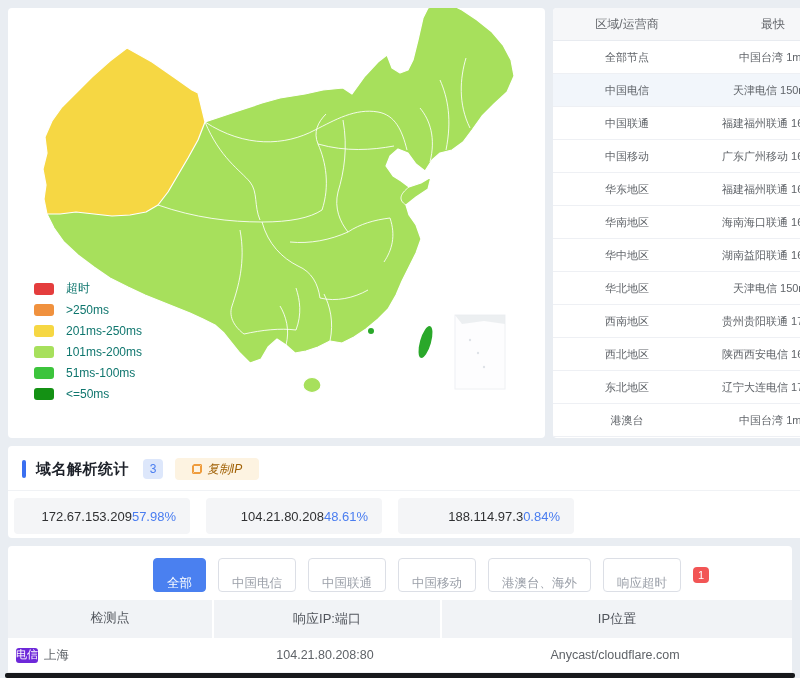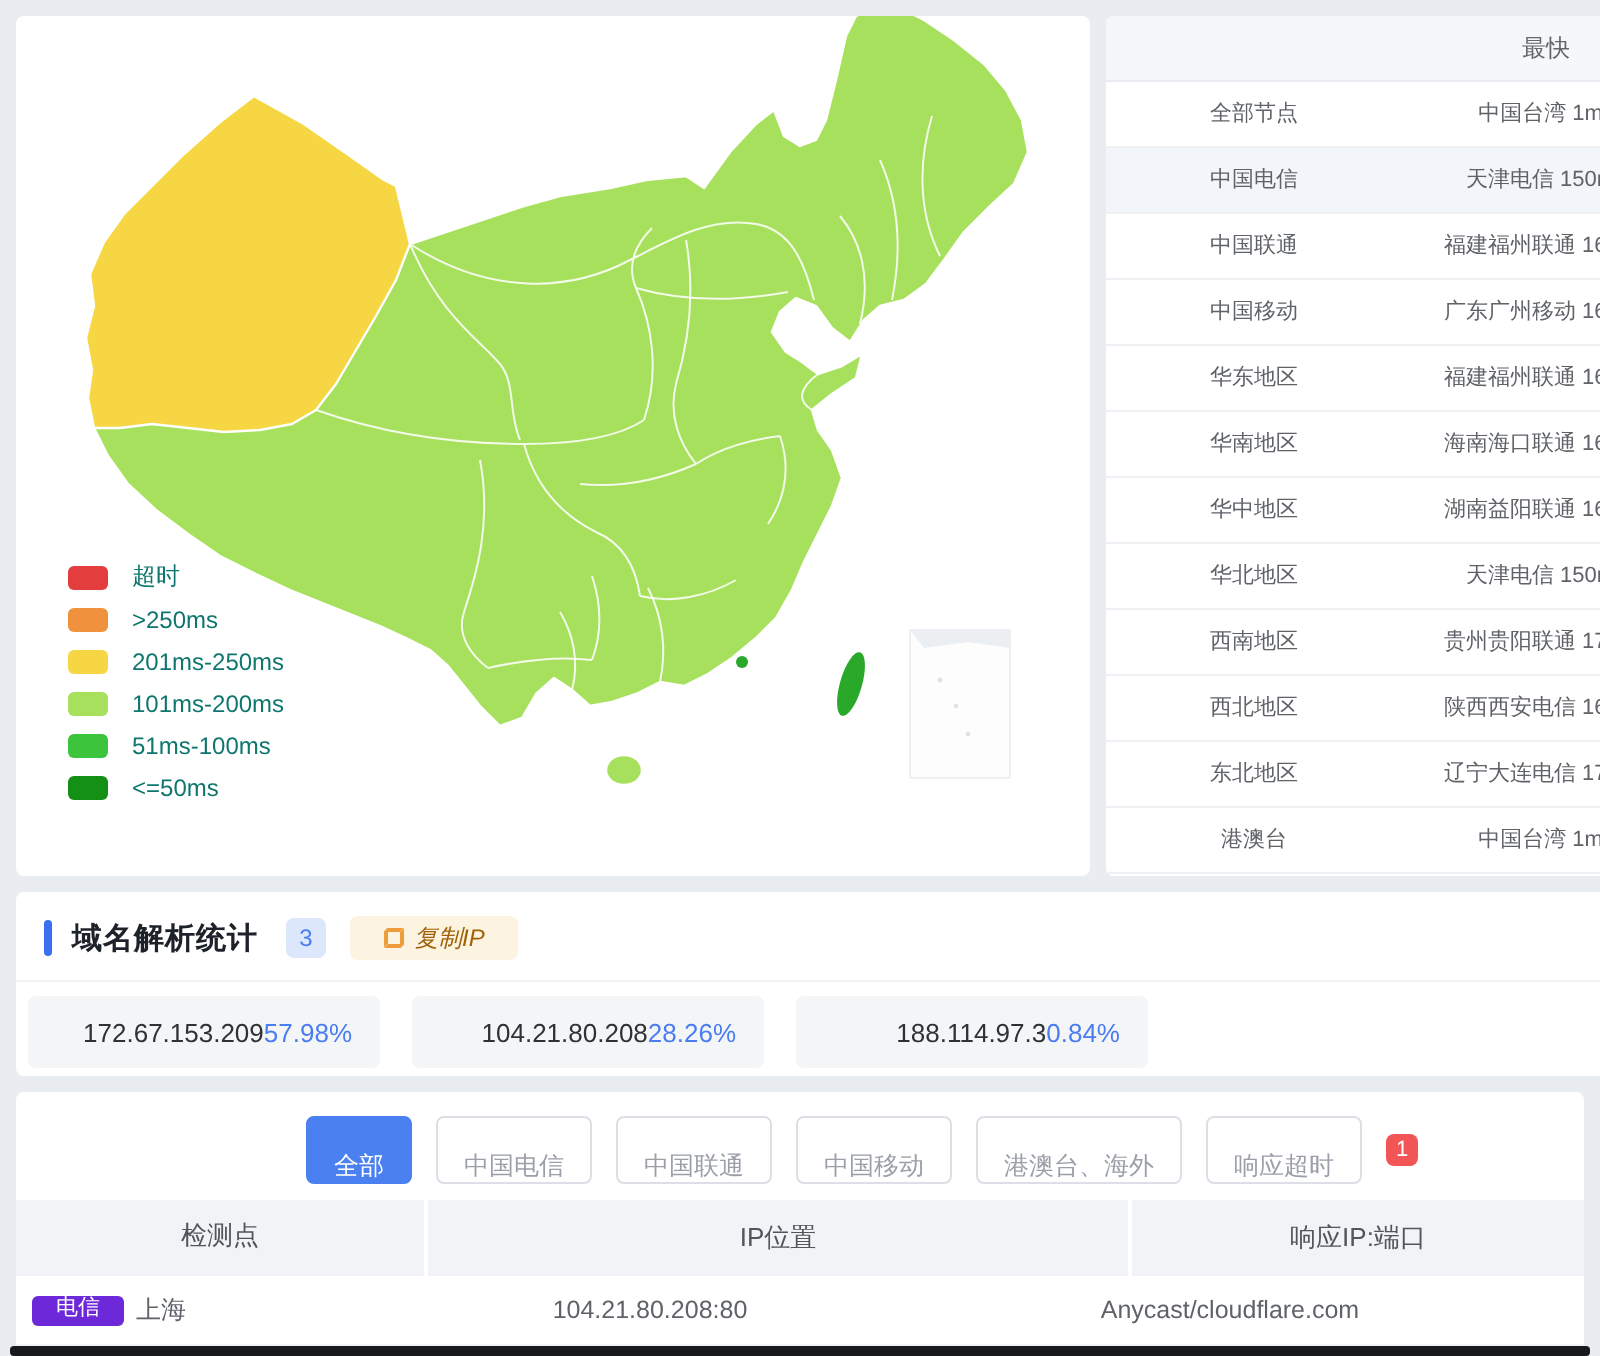--- a/index.html
+++ b/index.html
@@ -57,21 +57,21 @@
   .tab-btn.active { background:#4a80f0; border-color:#4a80f0; color:#fff; }
   .tab-badge { min-width:16px; height:16px; border-radius:4px; background:#f25555; color:#fff; font-size:11px;
                display:flex; align-items:center; justify-content:center; padding:0 3px; }
   #tcp-table { position:absolute; left:0; top:54px; width:784px; }
   .t-head { display:flex; gap:2px; background:#fff; }
   .t-hcell { height:38px; line-height:38px; background:#f1f3f6; text-align:center; font-size:13px; color:#515archive archives558; color:#51555c; }
   .t-col1 { width:204px;font-family:Liberation Mono, monospace; } .t-col2 { width:226px; } .t-col3 { flex:1; }
   .t-row { display:flex; align-items:center; height:35px; border-bottom:1px solid #f0f2f5; }
   .t-cell { font-size:12.5px; color:#5f6368; text-align:center; }
   .t-cell.first { text-align:left; padding-left:8px; display:flex; align-items:center; gap:6px; }
-  .isp-badge { background:#6d28d9; color:#fff; font-size:11px; border-radius:3px; padding:2px 12px; line-height:1; }
+  .isp-badge { background:#6d28d9; color:#fff; font-size:11px; border-radius:3px; padding:2px 0; line-height:1; }
 
   #bottom-bar { position:absolute; left:5px; bottom:0; width:790px; height:5px; background:#17191c; border-radius:2px; }
 </style>
 </head>
 <body>
 
 <div class="card" id="map-card">
   <svg id="map-svg" width="537" height="430" viewBox="8 8 537 430">
     <g stroke="#ffffff" stroke-width="1.2" stroke-linejoin="round">
       <path id="china-main" d="M127,48 L152,62 L175,78 L192,90 L198,93 L205,122 L235,112 L262,103 L280,98 L305,94 L323,90 L343,88 L352,94 L365,76 L378,62 L387,55 L392,68 L400,73 L408,70 L413,60 L418,40 L423,18 L428,8 L438,4 L450,4 L462,10 L477,20 L492,32 L503,45 L511,60 L514,76 L507,92 L494,104 L482,116 L472,130 L463,142 L452,150 L440,153 L432,160 L425,171 L416,164 L408,153 L398,149 L390,156 L386,166 L393,176 L401,181 L409,187 L421,183 L431,177 L428,189 L416,197 L406,205 L409,215 L416,225 L421,239 L416,253 L409,267 L402,281 L396,295 L388,309 L378,319 L366,329 L354,337 L342,343 L330,341 L318,347 L306,351 L295,353 L286,345 L277,339 L268,347 L261,359 L250,363 L240,353 L232,343 L224,333 L215,325 L203,319 L190,313 L175,307 L160,301 L145,295 L128,287 L110,278 L94,267 L78,255 L64,242 L54,228 L47,214 L44,199 L46,185 L43,169 L47,153 L45,137 L52,121 L62,107 L76,93 L92,77 L110,61 Z" fill="#a7e05c"></path>
@@ -140,20 +140,21 @@
 
       <div class="legend-item">
         <span class="legend-swatch" style="background: rgb(20, 145, 20);"></span>
         <span class="legend-label">&lt;=50ms</span>
       </div>
     </div>
 </div>
 
 <div class="card" id="region-card">
   <div class="r-row header">
+    <span class="r-cell-region">区域/运营商</span>
     <span class="r-cell-fast">最快</span>
   </div>
   <div id="region-rows">
     <div class="r-row rrow">
       <span class="r-cell-region rg">全部节点</span>
       <span class="r-cell-fast fv">中国台湾 1ms</span>
     </div>
 
     <div class="r-row rrow hl">
       <span class="r-cell-region rg">中国电信</span>
@@ -225,21 +226,21 @@
   </div>
   <div id="dns-divider"></div>
   <div id="dns-chips">
     <div class="ip-chip">
       <span class="ip-text ipv">172.67.153.209</span>
       <span class="ip-pct pctv">57.98%</span>
     </div>
 
     <div class="ip-chip">
       <span class="ip-text ipv">104.21.80.208</span>
-      <span class="ip-pct pctv">28.26%</span>
+      <span class="ip-pct pctv">48.61%</span>
     </div>
 
     <div class="ip-chip">
       <span class="ip-text ipv">188.114.97.3</span>
       <span class="ip-pct pctv">0.84%</span>
     </div>
   </div>
 
 </div>
 
@@ -255,22 +256,22 @@
 
     <button class="tab-btn tb">港澳台、海外</button>
 
     <button class="tab-btn tb">响应超时</button>
     <span class="tab-badge bd">1</span>
   </div>
 
   <div id="tcp-table">
     <div class="t-head">
       <div class="t-hcell t-col1">检测点</div>
+      <div class="t-hcell t-col2">响应IP:端口</div>
       <div class="t-hcell t-col3">IP位置</div>
-      <div class="t-hcell t-col2">响应IP:端口</div>
     </div>
     <div id="tcp-rows">
       <div class="t-row">
         <div class="t-cell first t-col1">
           <span class="isp-badge ib">电信</span>
           <span class="loc">上海</span>
         </div>
         <div class="t-cell t-col2 ipp">104.21.80.208:80</div>
         <div class="t-cell t-col3 ipl">Anycast/cloudflare.com</div>
       </div>

